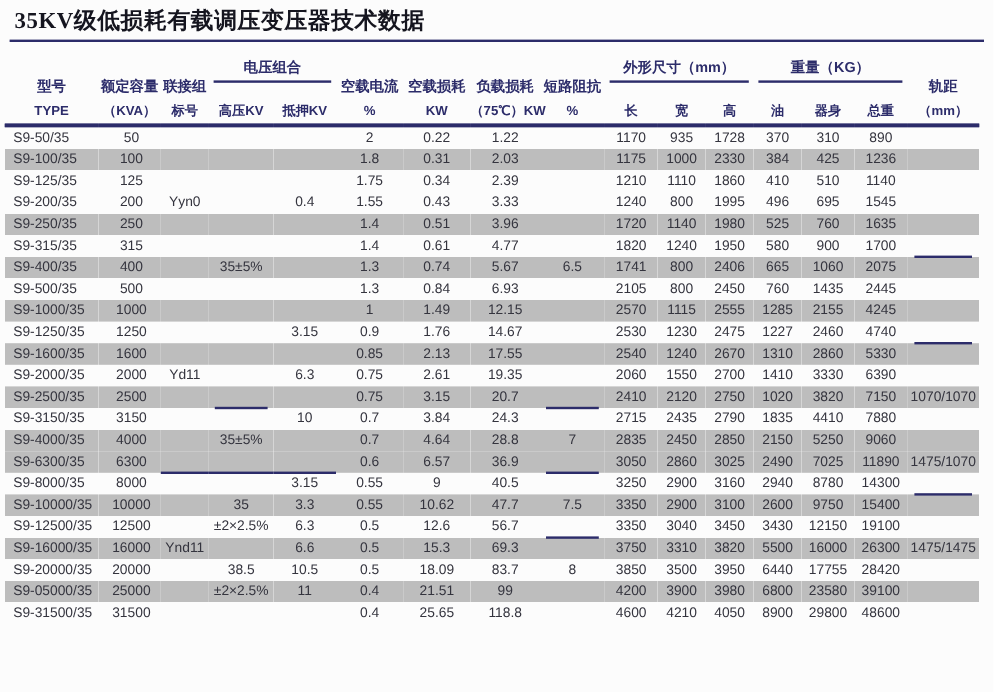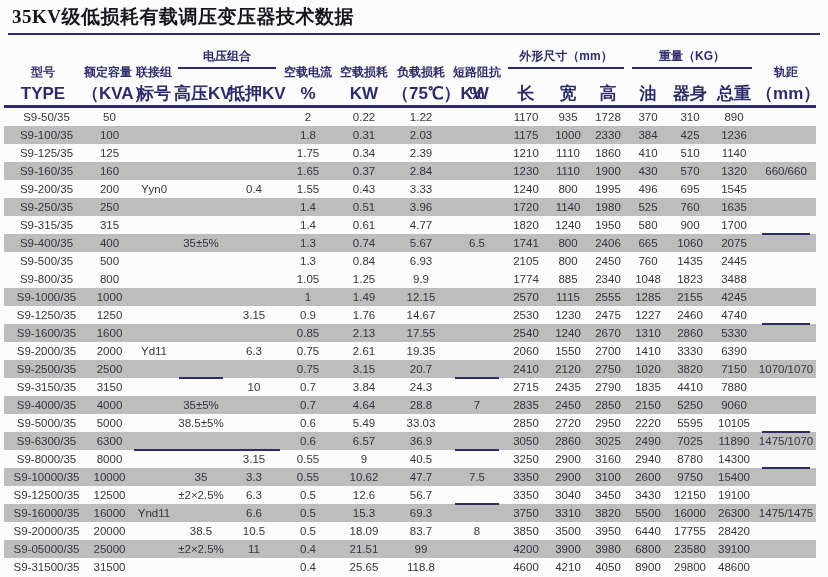--- a/index.html
+++ b/index.html
@@ -21,31 +21,31 @@
   table.data-table {
     position:absolute; top:36px; left:4px; width:812px;
     border-collapse:collapse; table-layout:fixed;
   }
   thead { border-bottom:3px solid var(--accent); }
   th {
     font-size:12px; font-weight:bold; color:var(--accent);
     padding:0; text-align:center; white-space:nowrap; vertical-align:middle;
   }
   tr.hrow1 th { height:23px; vertical-align:bottom; padding-bottom:1px; }
-  tr.hrow2 th { height:21px; font-size:17px; vertical-align:middle; }
+  tr.hrow2 th { height:21px; font-size:11px; vertical-align:middle; }
   .grp {
     display:block; border-bottom:2px solid var(--accent);
     padding-bottom:2px; margin:12px 4px;
   }
   td {
     font-size:11.5px; color:var(--text); text-align:center;
     height:18px; padding:0; white-space:nowrap; position:relative;
     vertical-align:middle;
   }
-  td.col-type { text-align:center; padding-left:7px; }
+  td.col-type { text-align:left; padding-left:7px; }
   td.col-kva  { text-align:center; padding-left:3px; }
   tbody tr.alt { background:var(--row-alt); }
   td.sep::after {
     content:""; position:absolute; left:10%; right:10%; bottom:-1px;
     height:2px; background:var(--accent);
   }
   td.sep-full::after {
     content:""; position:absolute; left:0; right:0; bottom:-1px;
     height:2px; background:var(--accent);
   }
@@ -163,38 +163,20 @@
           <td class="col-load">2.39</td>
           <td class="col-impedance"></td>
           <td class="col-len">1210</td>
           <td class="col-wid">1110</td>
           <td class="col-hei">1860</td>
           <td class="col-oil">410</td>
           <td class="col-body">510</td>
           <td class="col-total">1140</td>
           <td class="col-gauge"></td>
         </tr>
-        <tr class="alt">
-          <td class="col-type">S9-160/35</td>
-          <td class="col-kva">160</td>
-          <td class="col-label"></td>
-          <td class="col-hv"></td>
-          <td class="col-lv"></td>
-          <td class="col-current">1.65</td>
-          <td class="col-noload">0.37</td>
-          <td class="col-load">2.84</td>
-          <td class="col-impedance"></td>
-          <td class="col-len">1230</td>
-          <td class="col-wid">1110</td>
-          <td class="col-hei">1900</td>
-          <td class="col-oil">430</td>
-          <td class="col-body">570</td>
-          <td class="col-total">1320</td>
-          <td class="col-gauge">660/660</td>
-        </tr>
         <tr>
           <td class="col-type">S9-200/35</td>
           <td class="col-kva">200</td>
           <td class="col-label">Yyn0</td>
           <td class="col-hv"></td>
           <td class="col-lv">0.4</td>
           <td class="col-current">1.55</td>
           <td class="col-noload">0.43</td>
           <td class="col-load">3.33</td>
           <td class="col-impedance"></td>
@@ -269,38 +251,20 @@
           <td class="col-current">1.3</td>
           <td class="col-noload">0.84</td>
           <td class="col-load">6.93</td>
           <td class="col-impedance"></td>
           <td class="col-len">2105</td>
           <td class="col-wid">800</td>
           <td class="col-hei">2450</td>
           <td class="col-oil">760</td>
           <td class="col-body">1435</td>
           <td class="col-total">2445</td>
-          <td class="col-gauge"></td>
-        </tr>
-        <tr>
-          <td class="col-type">S9-800/35</td>
-          <td class="col-kva">800</td>
-          <td class="col-label"></td>
-          <td class="col-hv"></td>
-          <td class="col-lv"></td>
-          <td class="col-current">1.05</td>
-          <td class="col-noload">1.25</td>
-          <td class="col-load">9.9</td>
-          <td class="col-impedance"></td>
-          <td class="col-len">1774</td>
-          <td class="col-wid">885</td>
-          <td class="col-hei">2340</td>
-          <td class="col-oil">1048</td>
-          <td class="col-body">1823</td>
-          <td class="col-total">3488</td>
           <td class="col-gauge"></td>
         </tr>
         <tr class="alt">
           <td class="col-type">S9-1000/35</td>
           <td class="col-kva">1000</td>
           <td class="col-label"></td>
           <td class="col-hv"></td>
           <td class="col-lv"></td>
           <td class="col-current">1</td>
           <td class="col-noload">1.49</td>
@@ -414,38 +378,20 @@
           <td class="col-noload">4.64</td>
           <td class="col-load">28.8</td>
           <td class="col-impedance">7</td>
           <td class="col-len">2835</td>
           <td class="col-wid">2450</td>
           <td class="col-hei">2850</td>
           <td class="col-oil">2150</td>
           <td class="col-body">5250</td>
           <td class="col-total">9060</td>
           <td class="col-gauge"></td>
-        </tr>
-        <tr>
-          <td class="col-type">S9-5000/35</td>
-          <td class="col-kva">5000</td>
-          <td class="col-label"></td>
-          <td class="col-hv">38.5±5%</td>
-          <td class="col-lv"></td>
-          <td class="col-current">0.6</td>
-          <td class="col-noload">5.49</td>
-          <td class="col-load">33.03</td>
-          <td class="col-impedance"></td>
-          <td class="col-len">2850</td>
-          <td class="col-wid">2720</td>
-          <td class="col-hei">2950</td>
-          <td class="col-oil">2220</td>
-          <td class="col-body">5595</td>
-          <td class="col-total">10105</td>
-          <td class="col-gauge sep"></td>
         </tr>
         <tr class="alt">
           <td class="col-type">S9-6300/35</td>
           <td class="col-kva">6300</td>
           <td class="col-label sep-full"></td>
           <td class="col-hv sep-full"></td>
           <td class="col-lv sep-full"></td>
           <td class="col-current">0.6</td>
           <td class="col-noload">6.57</td>
           <td class="col-load">36.9</td>

